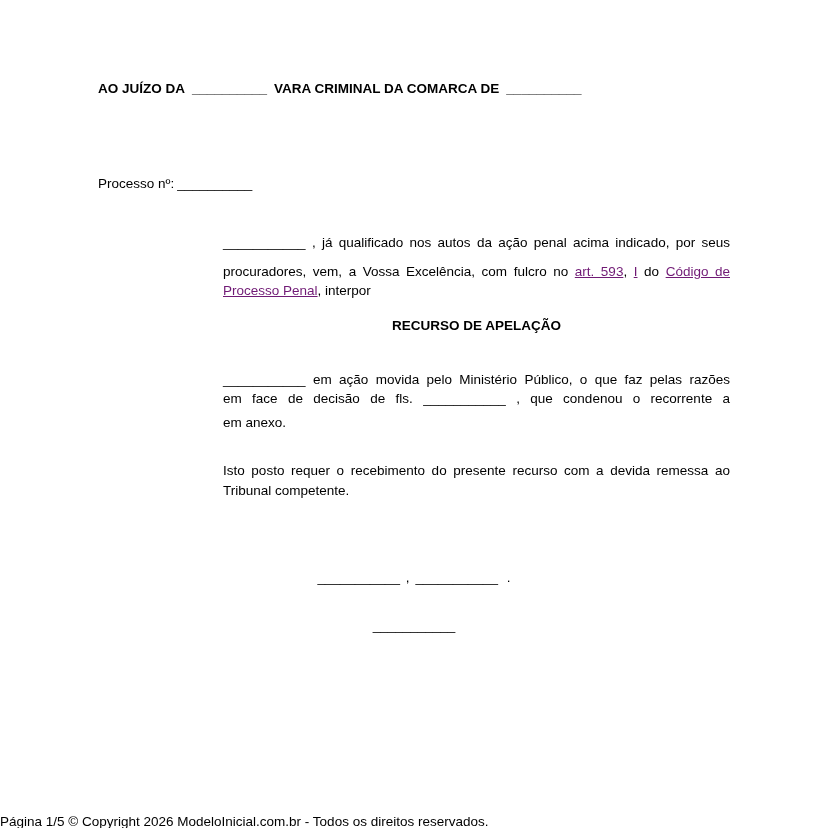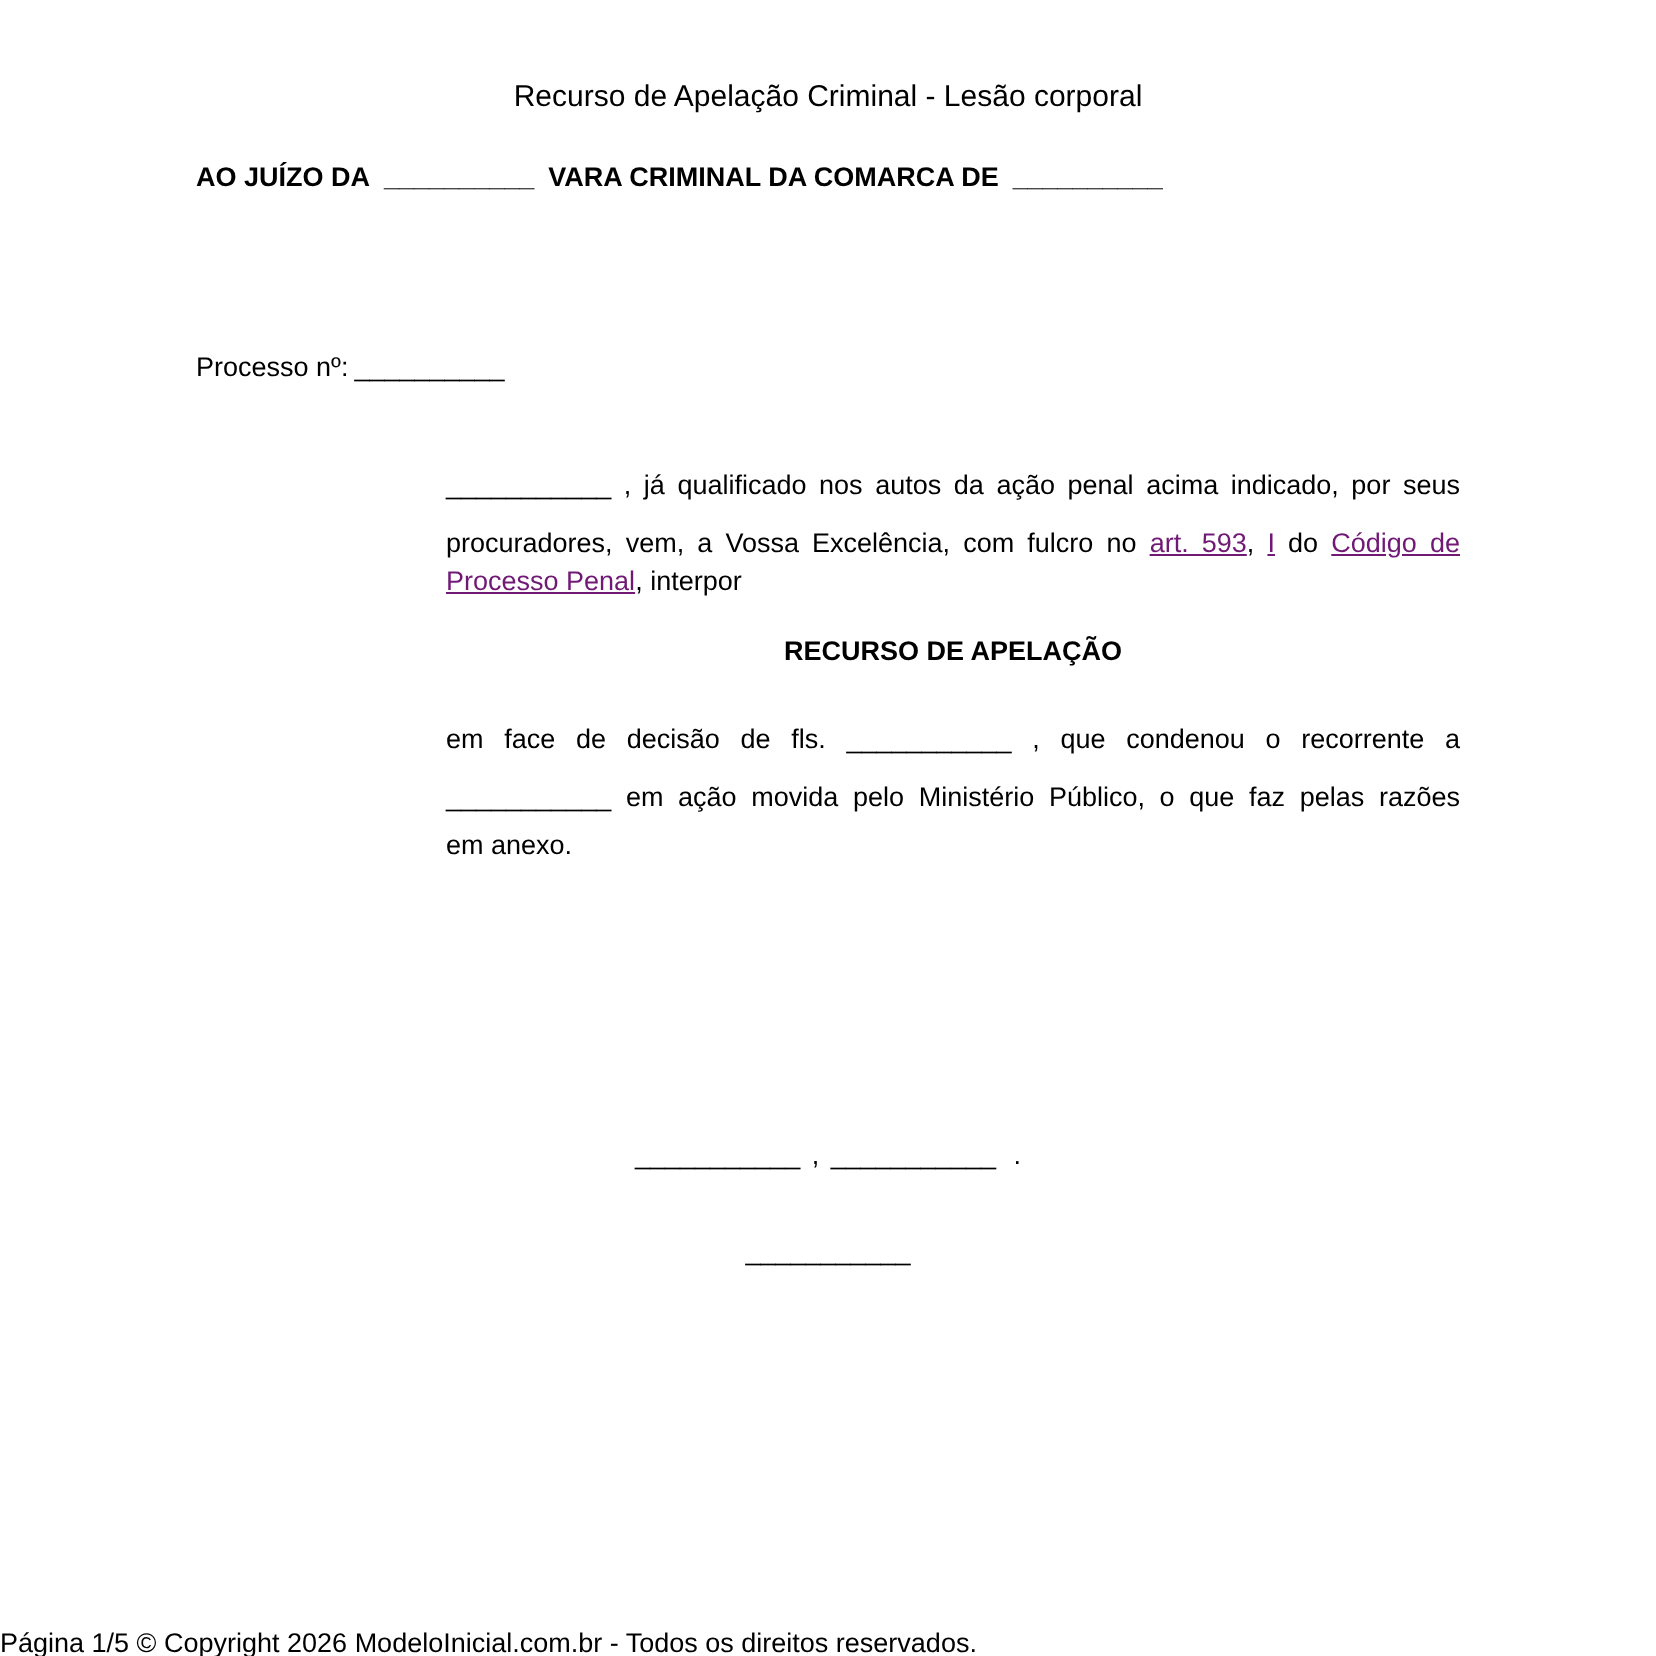--- a/index.html
+++ b/index.html
@@ -53,21 +53,20 @@
     text-align: left; font-size: 13.5px; line-height: 18px; margin-top: 48px;
   }
   a.link { color: #701a75; text-decoration: underline; cursor: pointer; }
   .blank { white-space: nowrap; }
 </style>
 </head>
 <body>
 
 <div class="page">
 
-  <div class="title">Recurso de Apelação Criminal - Lesão corporal</div>
 
   <div class="addressee"><span>AO JUÍZO DA</span><span class="blank">__________</span><span>VARA CRIMINAL DA COMARCA DE</span><span class="blank">__________</span></div>
 
   <div class="processo"><span>Processo nº:</span><span class="blank">__________</span></div>
 
   <div class="col para1">
     <div class="line stretch">
       <span class="blank">___________</span>
       <span>, já qualificado nos autos da ação penal acima indicado, por seus</span>
     </div>
@@ -77,34 +76,35 @@
       <a class="link">I</a>
       <span>do</span>
       <a class="link">Código de</a>
     </div>
     <div class="line"><a class="link">Processo Penal</a><span>, interpor</span></div>
   </div>
 
   <div class="col heading">RECURSO DE APELAÇÃO</div>
 
   <div class="col para2">
+    <div class="line stretch l2">
+      <span class="blank">___________</span>
+      <span>em ação movida pelo Ministério Público, o que faz pelas razões</span>
+    </div>
     <div class="line stretch">
       <span>em face de decisão de fls.</span>
       <span class="blank">___________</span>
       <span>, que condenou o recorrente a</span>
-    </div>
-    <div class="line stretch l2">
-      <span class="blank">___________</span>
-      <span>em ação movida pelo Ministério Público, o que faz pelas razões</span>
     </div>
     <div class="line l3">
       <span>em anexo.</span>
     </div>
   </div>
 
+  <div class="col para3">Isto posto requer o recebimento do presente recurso com a devida remessa ao Tribunal competente.</div>
 
 
   <div class="centerline placedate">
     <span class="blank">___________</span>
     <span class="comma">,</span>
     <span class="blank">___________</span>
     <span class="period">.</span>
   </div>
 
   <div class="centerline sig">

